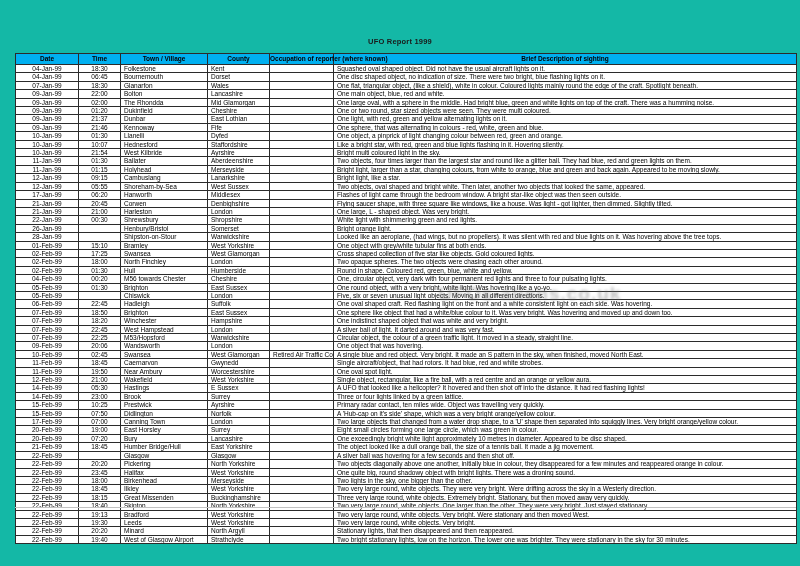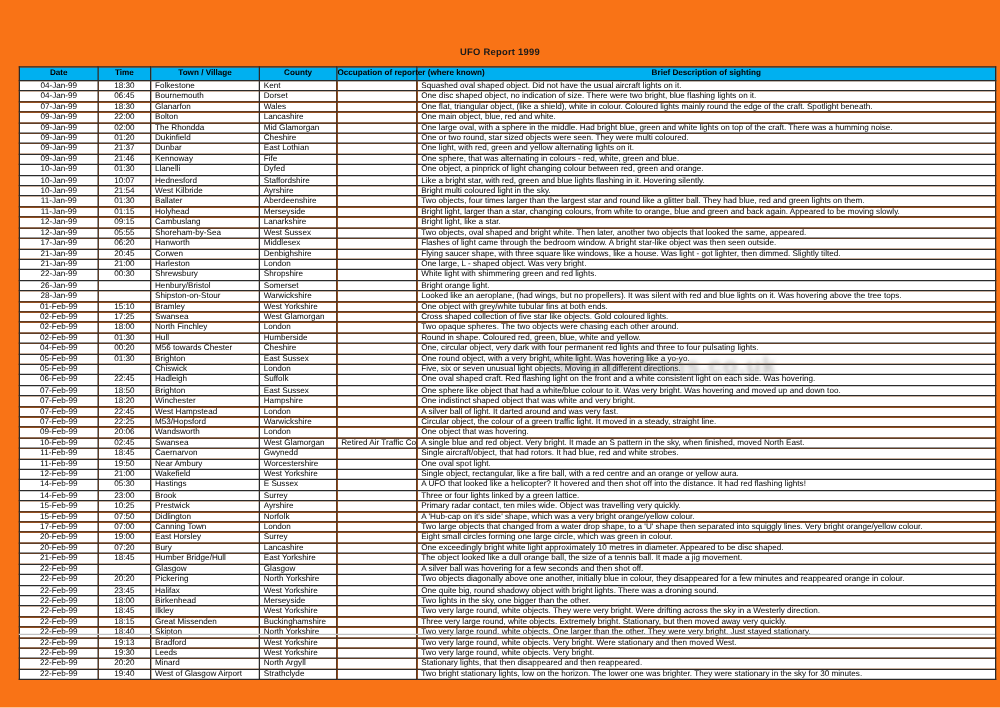--- a/index.html
+++ b/index.html
@@ -1,18 +1,18 @@
 <!DOCTYPE html>
 <html><head>
 <meta charset="utf-8">
 <style>
   * { margin:0; padding:0; box-sizing:border-box; }
   html,body { width:800px; height:566px; background:#ffffff; overflow:hidden;
               font-family:"Liberation Sans", sans-serif; color:#000; }
-  .page { position:relative; width:800px; height:566px; background:#f97316; }
+  .page { position:relative; width:800px; height:566px; background:#14b8a6; }
 
   .title { position:absolute; top:37px; left:0; width:100%; text-align:center;
            font-size:7.5px; font-weight:bold; color:#1a1a1a; letter-spacing:0.2px; }
 
   table.report { position:absolute; left:15px; top:53px; width:781px;
                  border-collapse:collapse; table-layout:fixed;
                  border:1px solid #2b2b2b; }
   th { background:#00B0F0; border:1px solid #2b2b2b; font-size:6.5px; font-weight:bold;
        height:10px; line-height:10px; text-align:center; white-space:nowrap;
        overflow:visible; padding:0; color:#000; }

